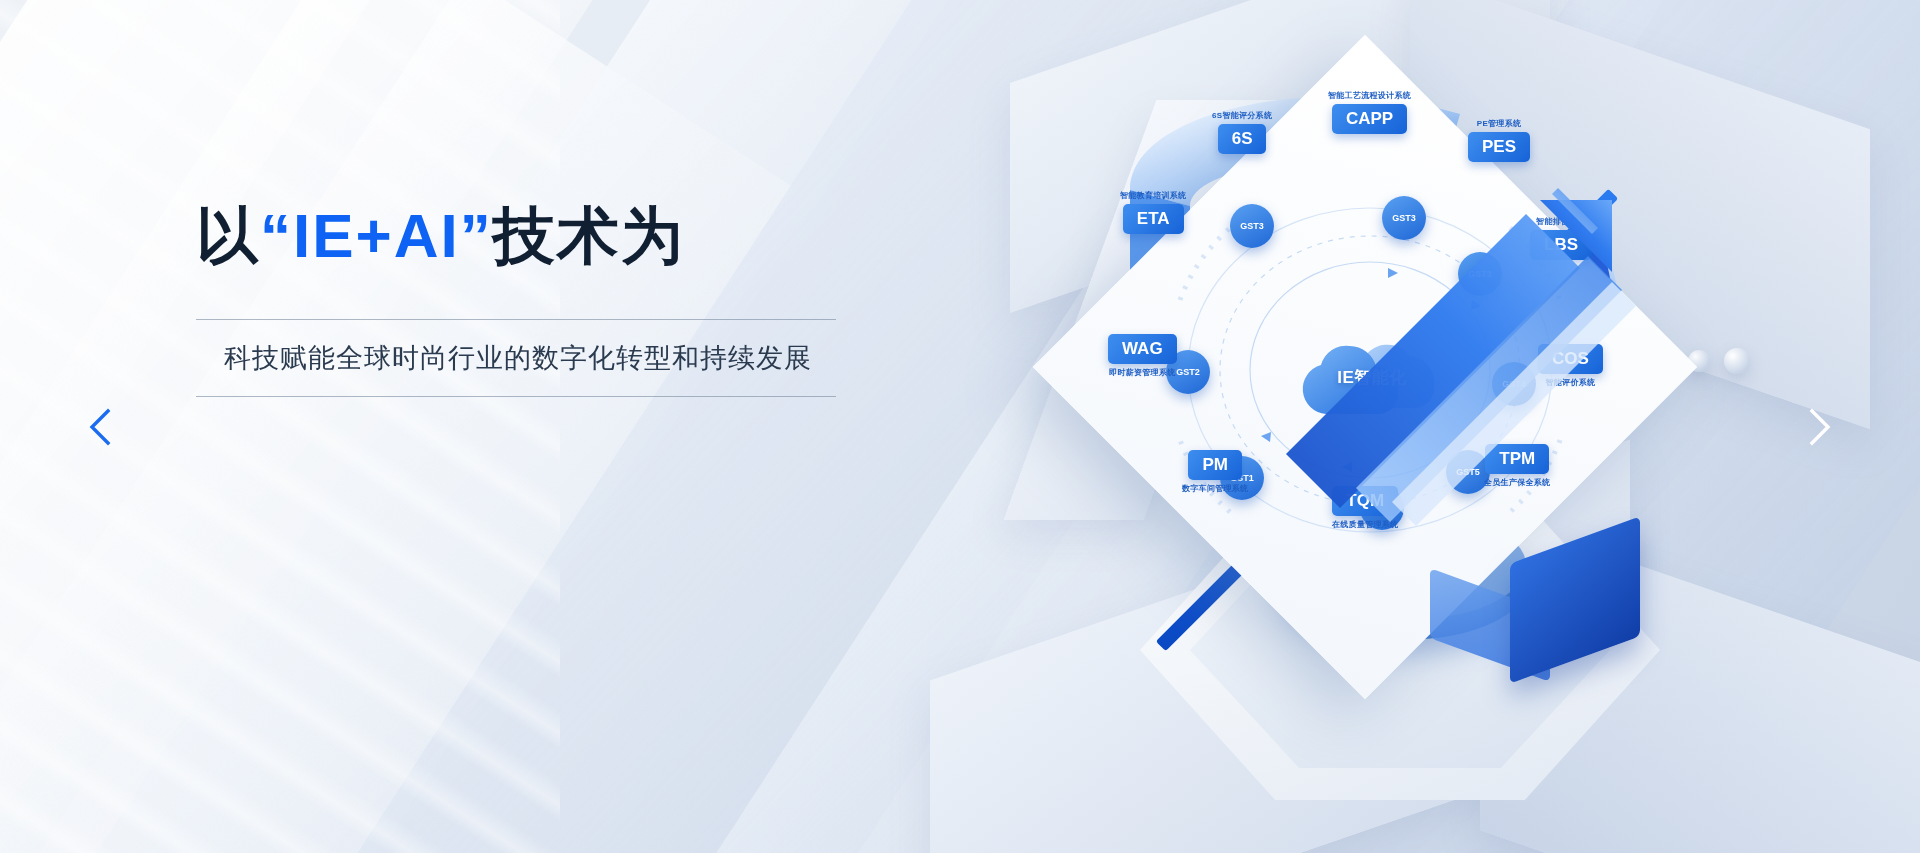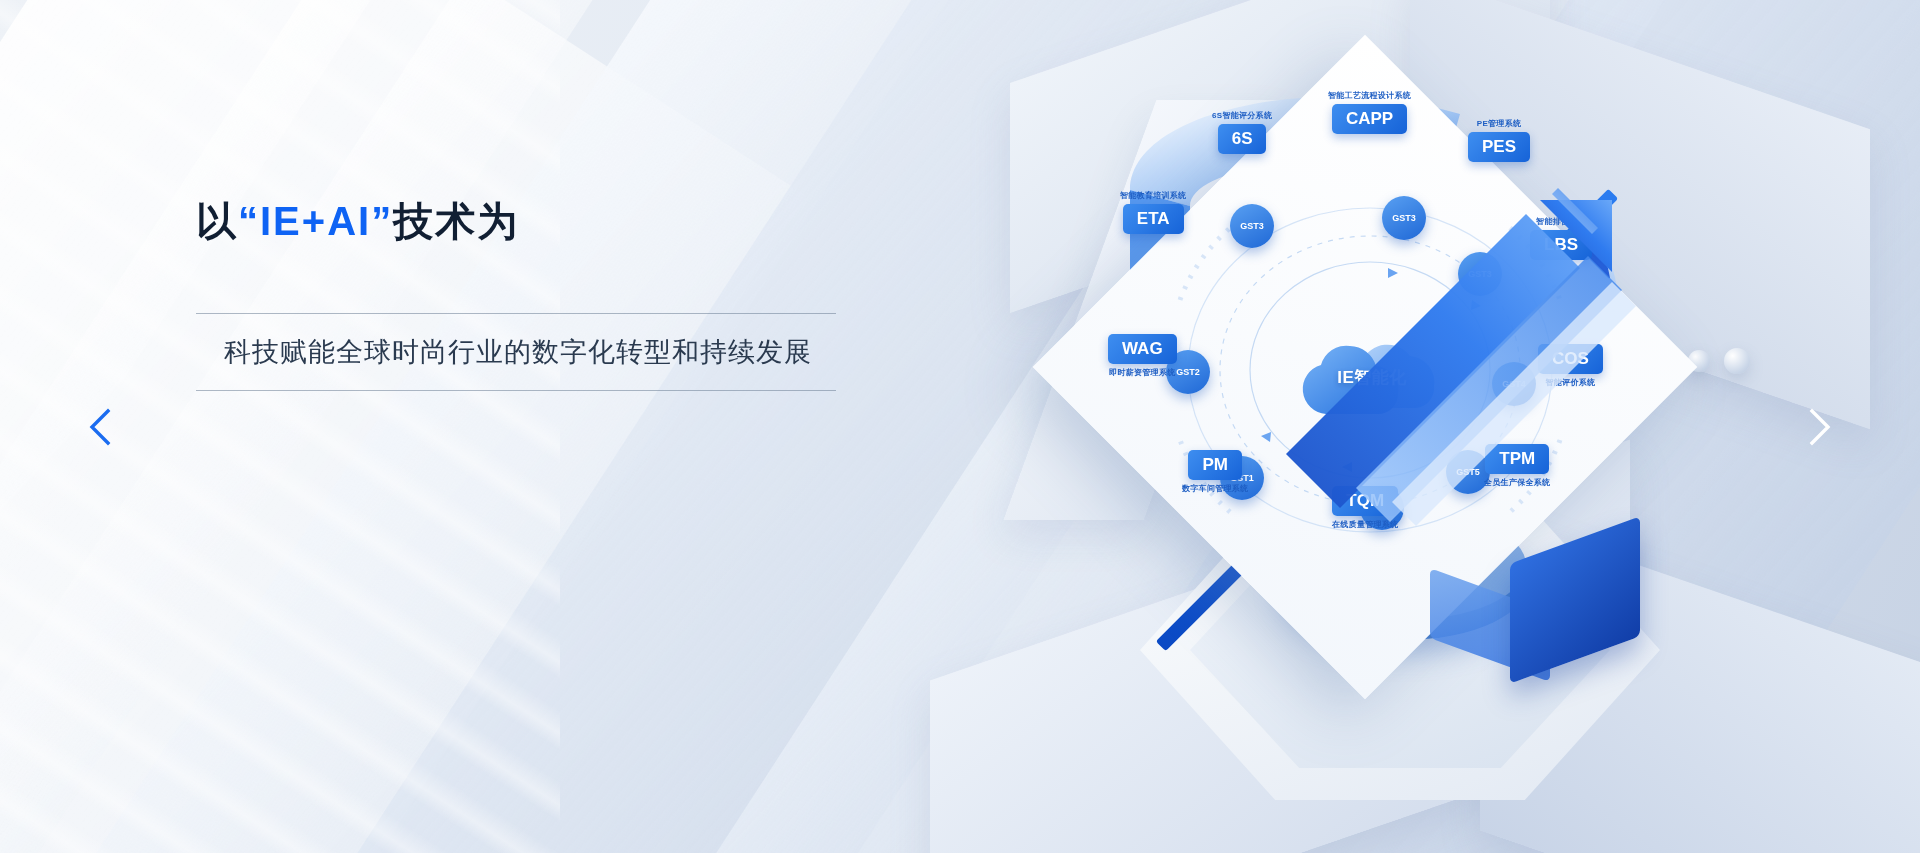--- a/index.html
+++ b/index.html
@@ -72,27 +72,27 @@
   .dot-row { position:absolute; right:170px; top:350px; display:flex; gap:14px; }
   .dot-row span { display:block; width:22px; height:22px; border-radius:50%;
     background:radial-gradient(circle at 33% 30%, #ffffff, #ccd8e9 65%, #b6c5dc);
     box-shadow:0 6px 14px rgba(120,140,175,.25); }
   .dot-row span:nth-child(1){ width:16px; height:16px; margin-top:4px; }
   .dot-row span:nth-child(3){ width:26px; height:26px; margin-top:-2px; }
 
   
   .content { position:absolute; left:196px; top:196px; width:800px; z-index:6; }
 
-  .headline { font-size:40px; line-height:1.28; font-weight:bold;
+  .headline { font-size:62px; line-height:1.28; font-weight:bold;
     color:#111f33; letter-spacing:2px; white-space:nowrap; }
   .headline .accent { color:#0e63f4; }
   .headline-line2 { margin-top:4px; }
 
   .divider { width:640px; height:1px; background:#6e7f96; opacity:.55; }
-  .sub-wrap { margin-top:66px; }
+  .sub-wrap { margin-top:44px; }
   .subtitle { font-size:27px; color:#2a3a4f; letter-spacing:1px;
     padding:20px 0 20px 28px; white-space:nowrap; }
 
   .cta {
     margin-top:52px; display:inline-block;
     background:#0e63f4; color:#ffffff;
     font-size:19px; letter-spacing:1px;
     padding:13px 28px; border-radius:24px;
     border:none; cursor:pointer;
     box-shadow:0 6px 18px rgba(14,99,244,.28);

